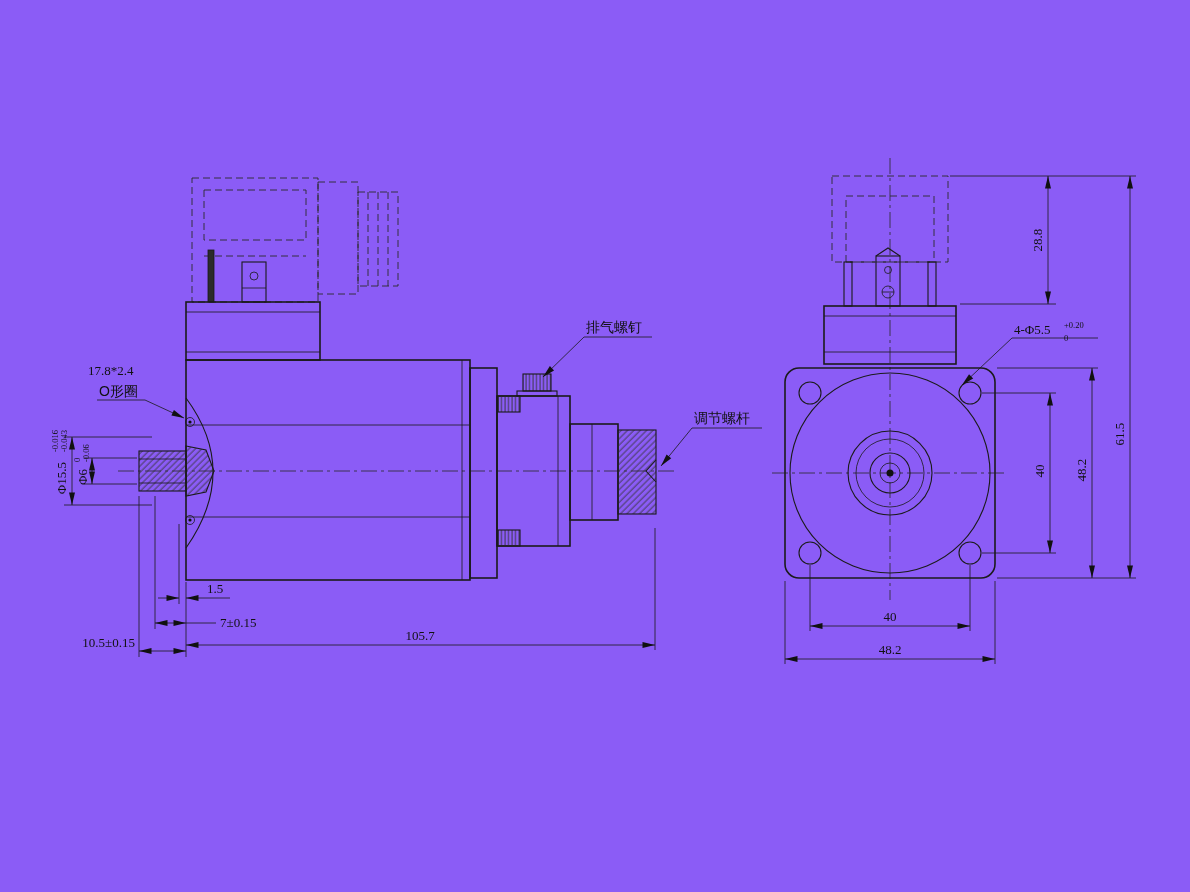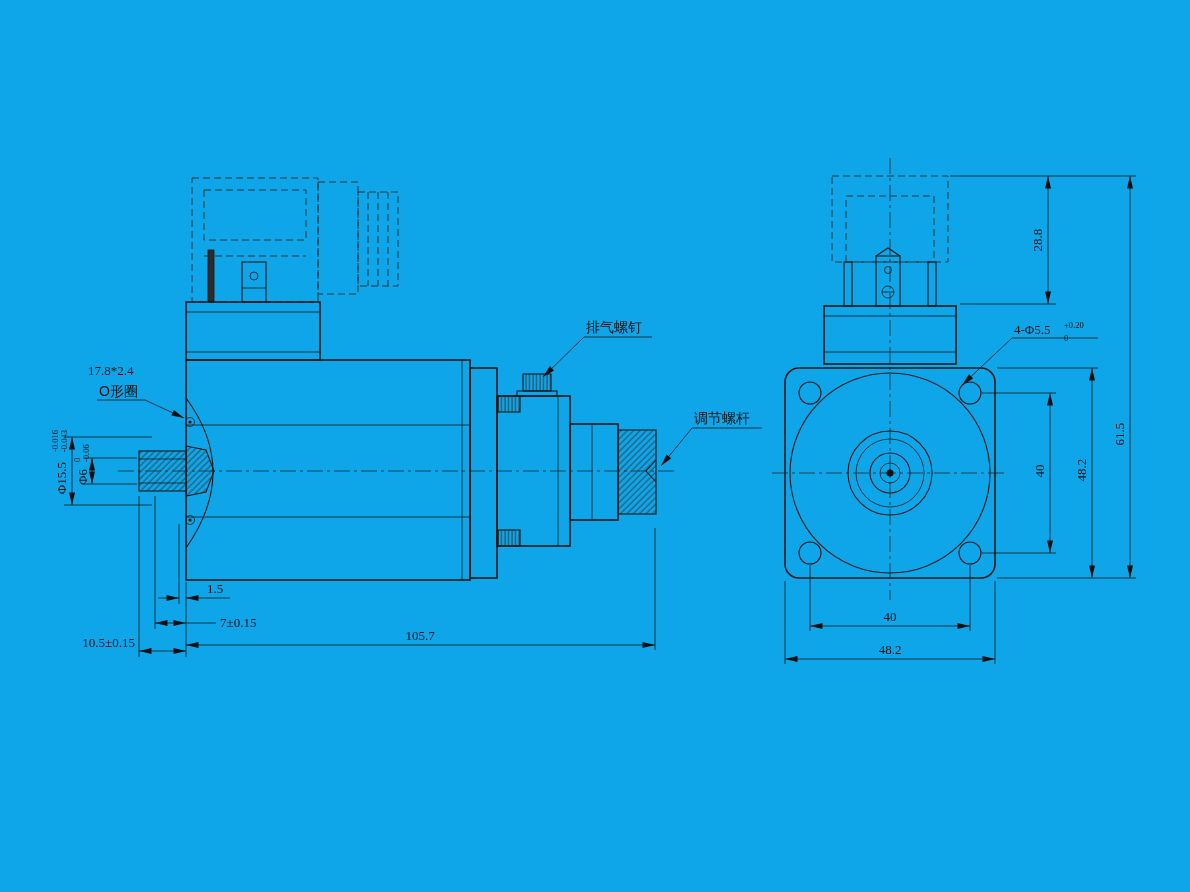--- a/index.html
+++ b/index.html
@@ -1,16 +1,16 @@
 <!DOCTYPE html>
 <html><head>
 <meta charset="utf-8">
 <style>
   html,body{margin:0;padding:0;background:#ffffff;}
-  #stage{position:relative;width:1190px;height:892px;background:#0ea5e9;overflow:hidden;}
+  #stage{position:relative;width:1190px;height:892px;background:#8b5cf6;overflow:hidden;}
   svg{display:block;}
   .thick{fill:none;stroke:#1b1b1b;stroke-width:1.6;stroke-linejoin:miter;}
   .med{fill:none;stroke:#1b1b1b;stroke-width:1.1;}
   .thin{fill:none;stroke:#1b1b1b;stroke-width:0.8;}
   .hid{fill:none;stroke:#2a2a2a;stroke-width:0.9;stroke-dasharray:7 4;}
   .cl{fill:none;stroke:#2a2a2a;stroke-width:0.8;stroke-dasharray:16 4 3 4;}
   .dim{fill:none;stroke:#1b1b1b;stroke-width:0.8;}
   .dimtxt{font:13px "Liberation Serif","DejaVu Serif",serif;fill:#111;}
   .toltxt{font:8.5px "Liberation Serif","DejaVu Serif",serif;fill:#111;}
   .cjk{font:14px "Liberation Sans","DejaVu Sans",sans-serif;fill:#111;}

